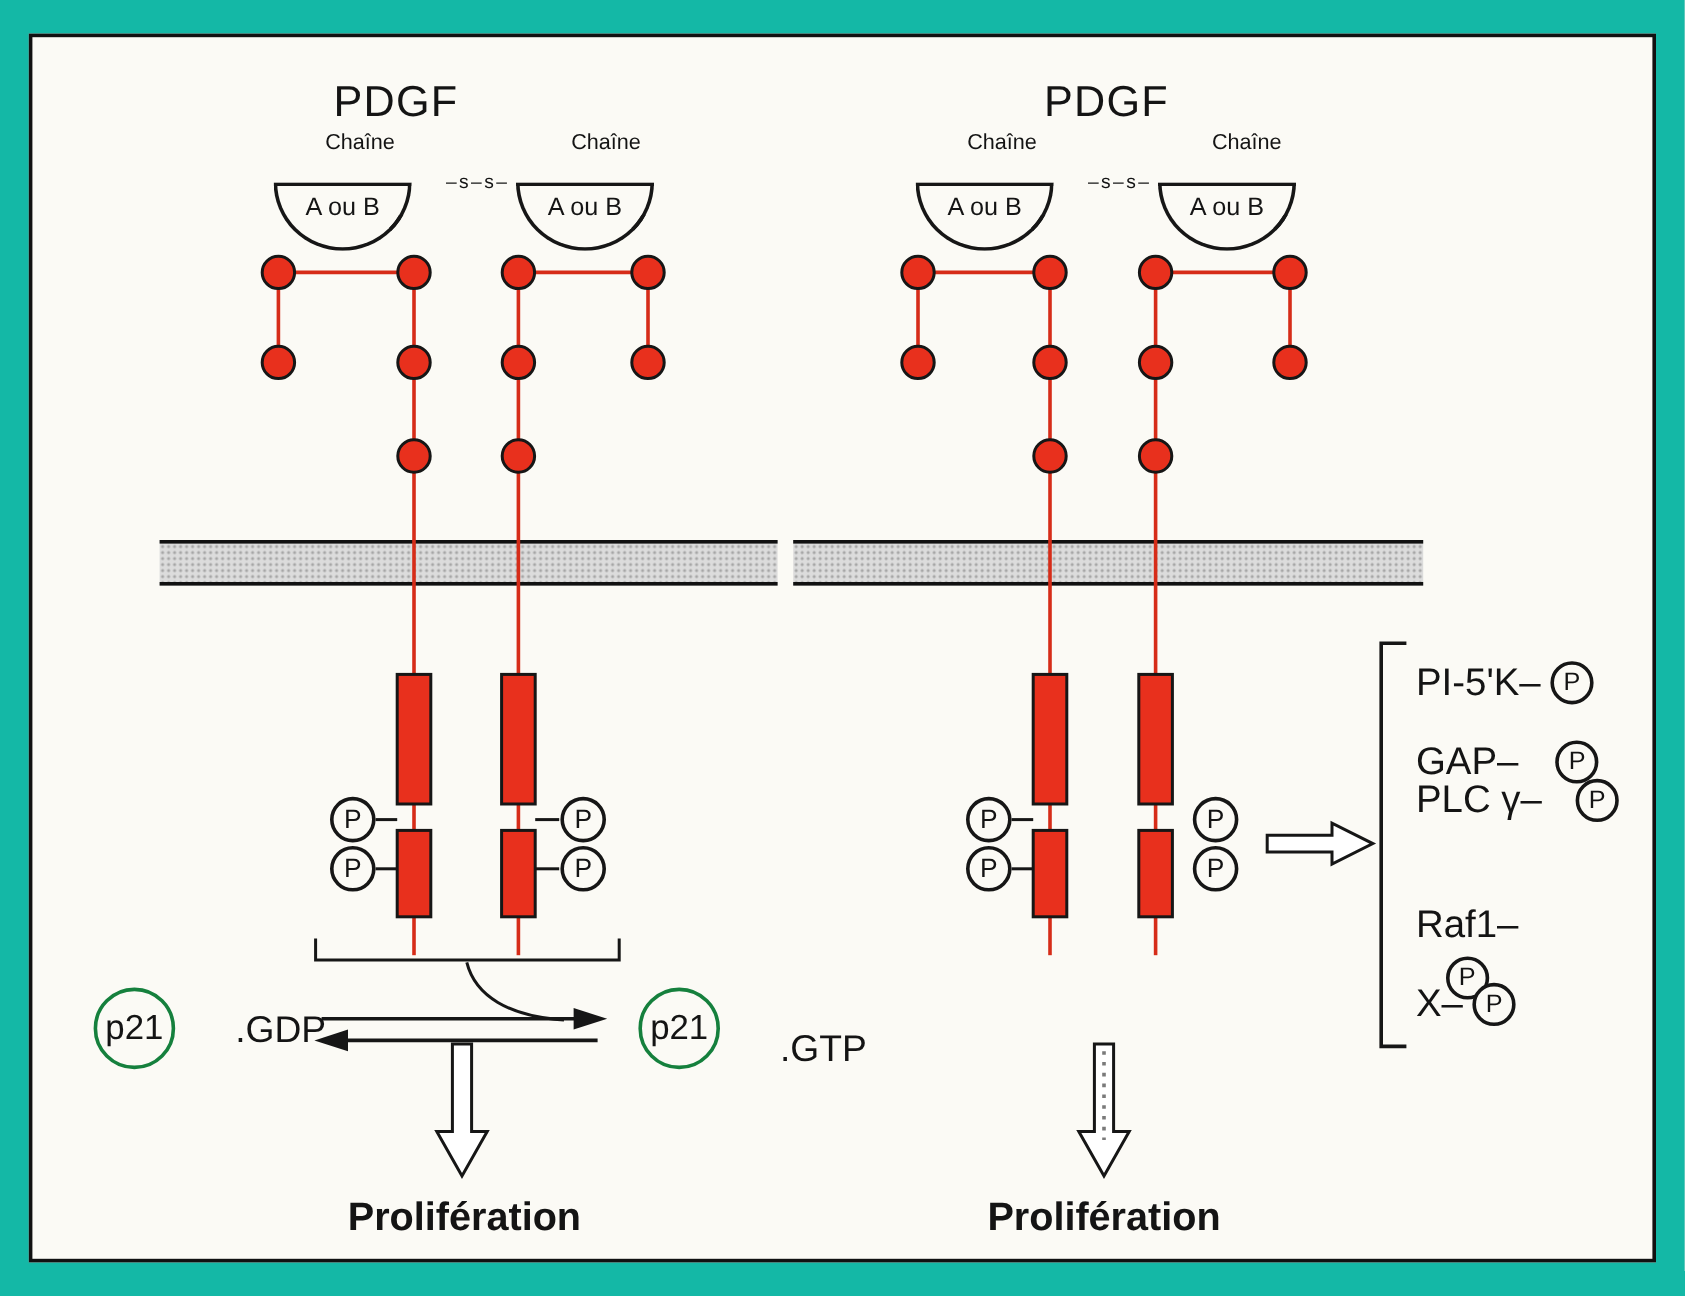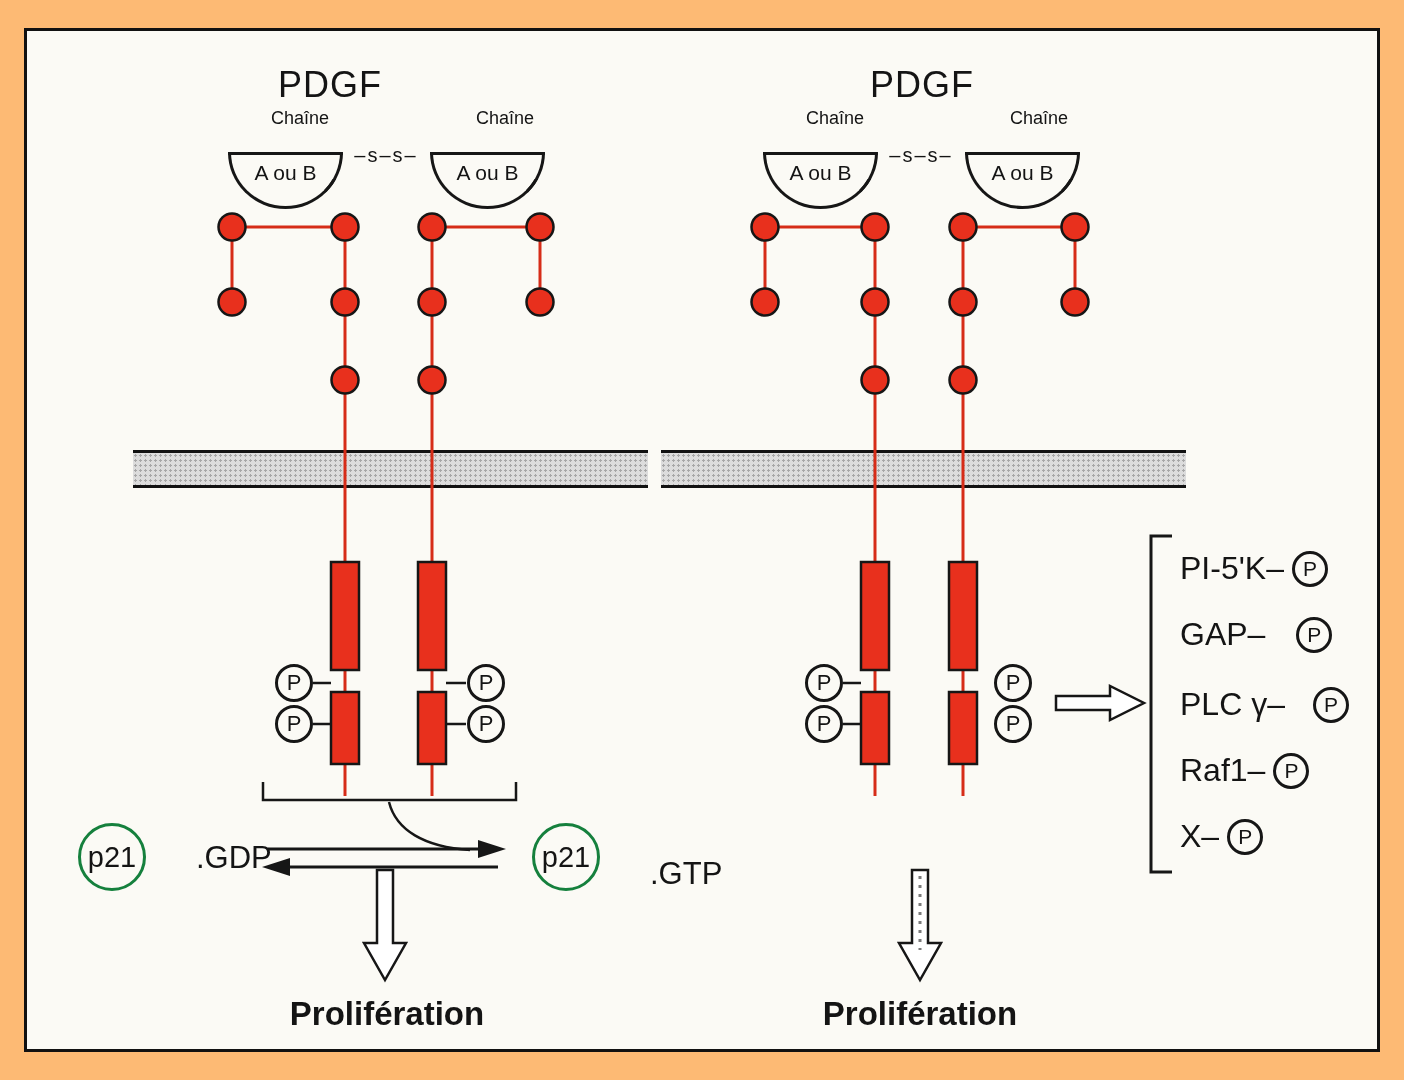--- a/index.html
+++ b/index.html
@@ -1,31 +1,31 @@
 <!DOCTYPE html>
 <html><head>
 <meta charset="utf-8">
 <style>
   html,body { margin:0; padding:0; background:#e9e7e1; }
   .figure {
     position:relative; width:1404px; height:1080px;
-    background:#fdba74; overflow:hidden;
+    background:#14b8a6; overflow:hidden;
     font-family:"Liberation Sans","DejaVu Sans",sans-serif;
     color:#141414;
   }
   .frame {
     position:absolute; left:24px; top:28px; width:1356px; height:1024px;
     border:3px solid #111; background:#fbfaf5; box-sizing:border-box;
   }
   .overlay { position:absolute; left:0; top:0; pointer-events:none; }
   .t { position:absolute; white-space:nowrap; }
   .c { transform:translateX(-50%); }
   .title { font-size:36px; letter-spacing:1px; }
   .chain { font-size:18px;margin-left:17px; }
-  .ss { font-size:20px; letter-spacing:2px; }
+  .ss { font-size:16px; letter-spacing:2px;margin-left:12px; }
   .bowl {
     position:absolute; width:115px; height:57px; box-sizing:border-box;
     border:3px solid #161616;
     border-bottom-left-radius:50% 100%; border-bottom-right-radius:50% 100%;
     background:#fbfaf5; text-align:center; font-size:21px; padding-top:6px;
   }
   .membrane {
     position:absolute; top:450px; height:38px; box-sizing:border-box;
     border-top:3px solid #111; border-bottom:3px solid #111;
     background-color:#dcdcdc;
@@ -220,27 +220,27 @@
     <span class="pbadge">
         <span>P</span>
       </span>
   </div>
   <div class="target-row" style="top:616px;gap:31px;">
     <span>GAP–</span>
     <span class="pbadge">
         <span>P</span>
       </span>
   </div>
-  <div class="target-row" style="top:686px;gap:28px;">
+  <div class="target-row" style="top:648px;gap:28px;">
     <span>PLC γ–</span>
     <span class="pbadge">
         <span>P</span>
       </span>
   </div>
-  <div class="target-row" style="top:752px;">
+  <div class="target-row" style="top:752px;flex-direction:column;">
     <span>Raf1–</span>
     <span class="pbadge">
         <span>P</span>
       </span>
   </div>
   <div class="target-row" style="top:818px;">
     <span>X–</span>
     <span class="pbadge">
         <span>P</span>
       </span>

